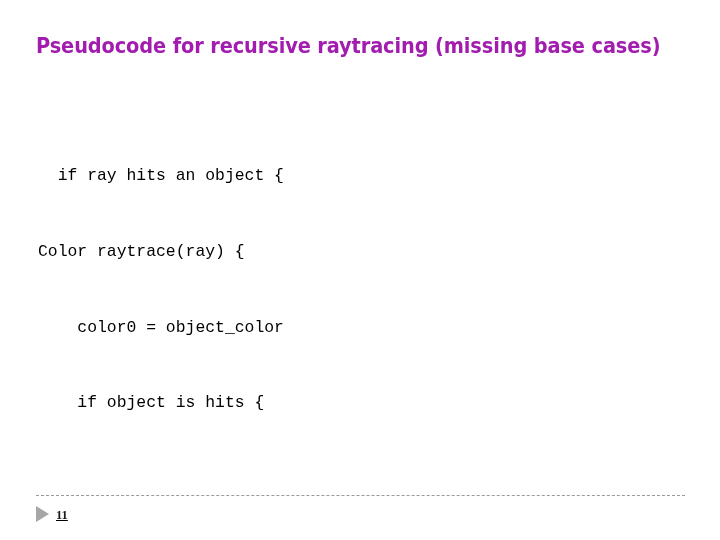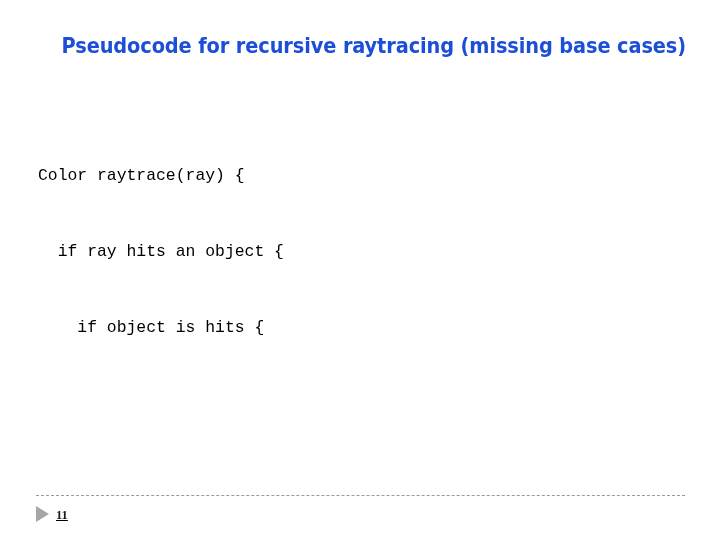--- a/index.html
+++ b/index.html
@@ -24,25 +24,24 @@
   
   #slide-title {
     position: absolute;
     left: 36px;
     top: 33px;
     width: 650px;
     font-family: "DejaVu Sans Condensed", "Liberation Sans Narrow", "Liberation Sans", sans-serif;
     font-size: 21.5px;
     font-weight: bold;
     font-stretch: condensed;
-    color: #1d4ed8;
+    color: #a21caf;
     letter-spacing: -0.1px;
     line-height: 26px;
     white-space: nowrap;
-    text-align: right;
   }
 
   
   #code-block {
     position: absolute;
     left: 38px;
     top: 113px;
     width: 620px;
     font-family: "Liberation Mono", "DejaVu Sans Mono", monospace;
     font-size: 16.4px;
@@ -95,22 +94,23 @@
   }
 </style>
 </head>
 <body>
 
 <div id="slide">
 
   <div id="slide-title">Pseudocode for recursive raytracing (missing base cases)</div>
 
   <div id="code-block">
+    <span class="code-line">  if ray hits an object {</span>
     <span class="code-line">Color raytrace(ray) {</span>
-    <span class="code-line">  if ray hits an object {</span>
+    <span class="code-line">    color0 = object_color</span>
     <span class="code-line">    if object is hits {</span>
     
     
     
     
     
     
     
     
   </div>

